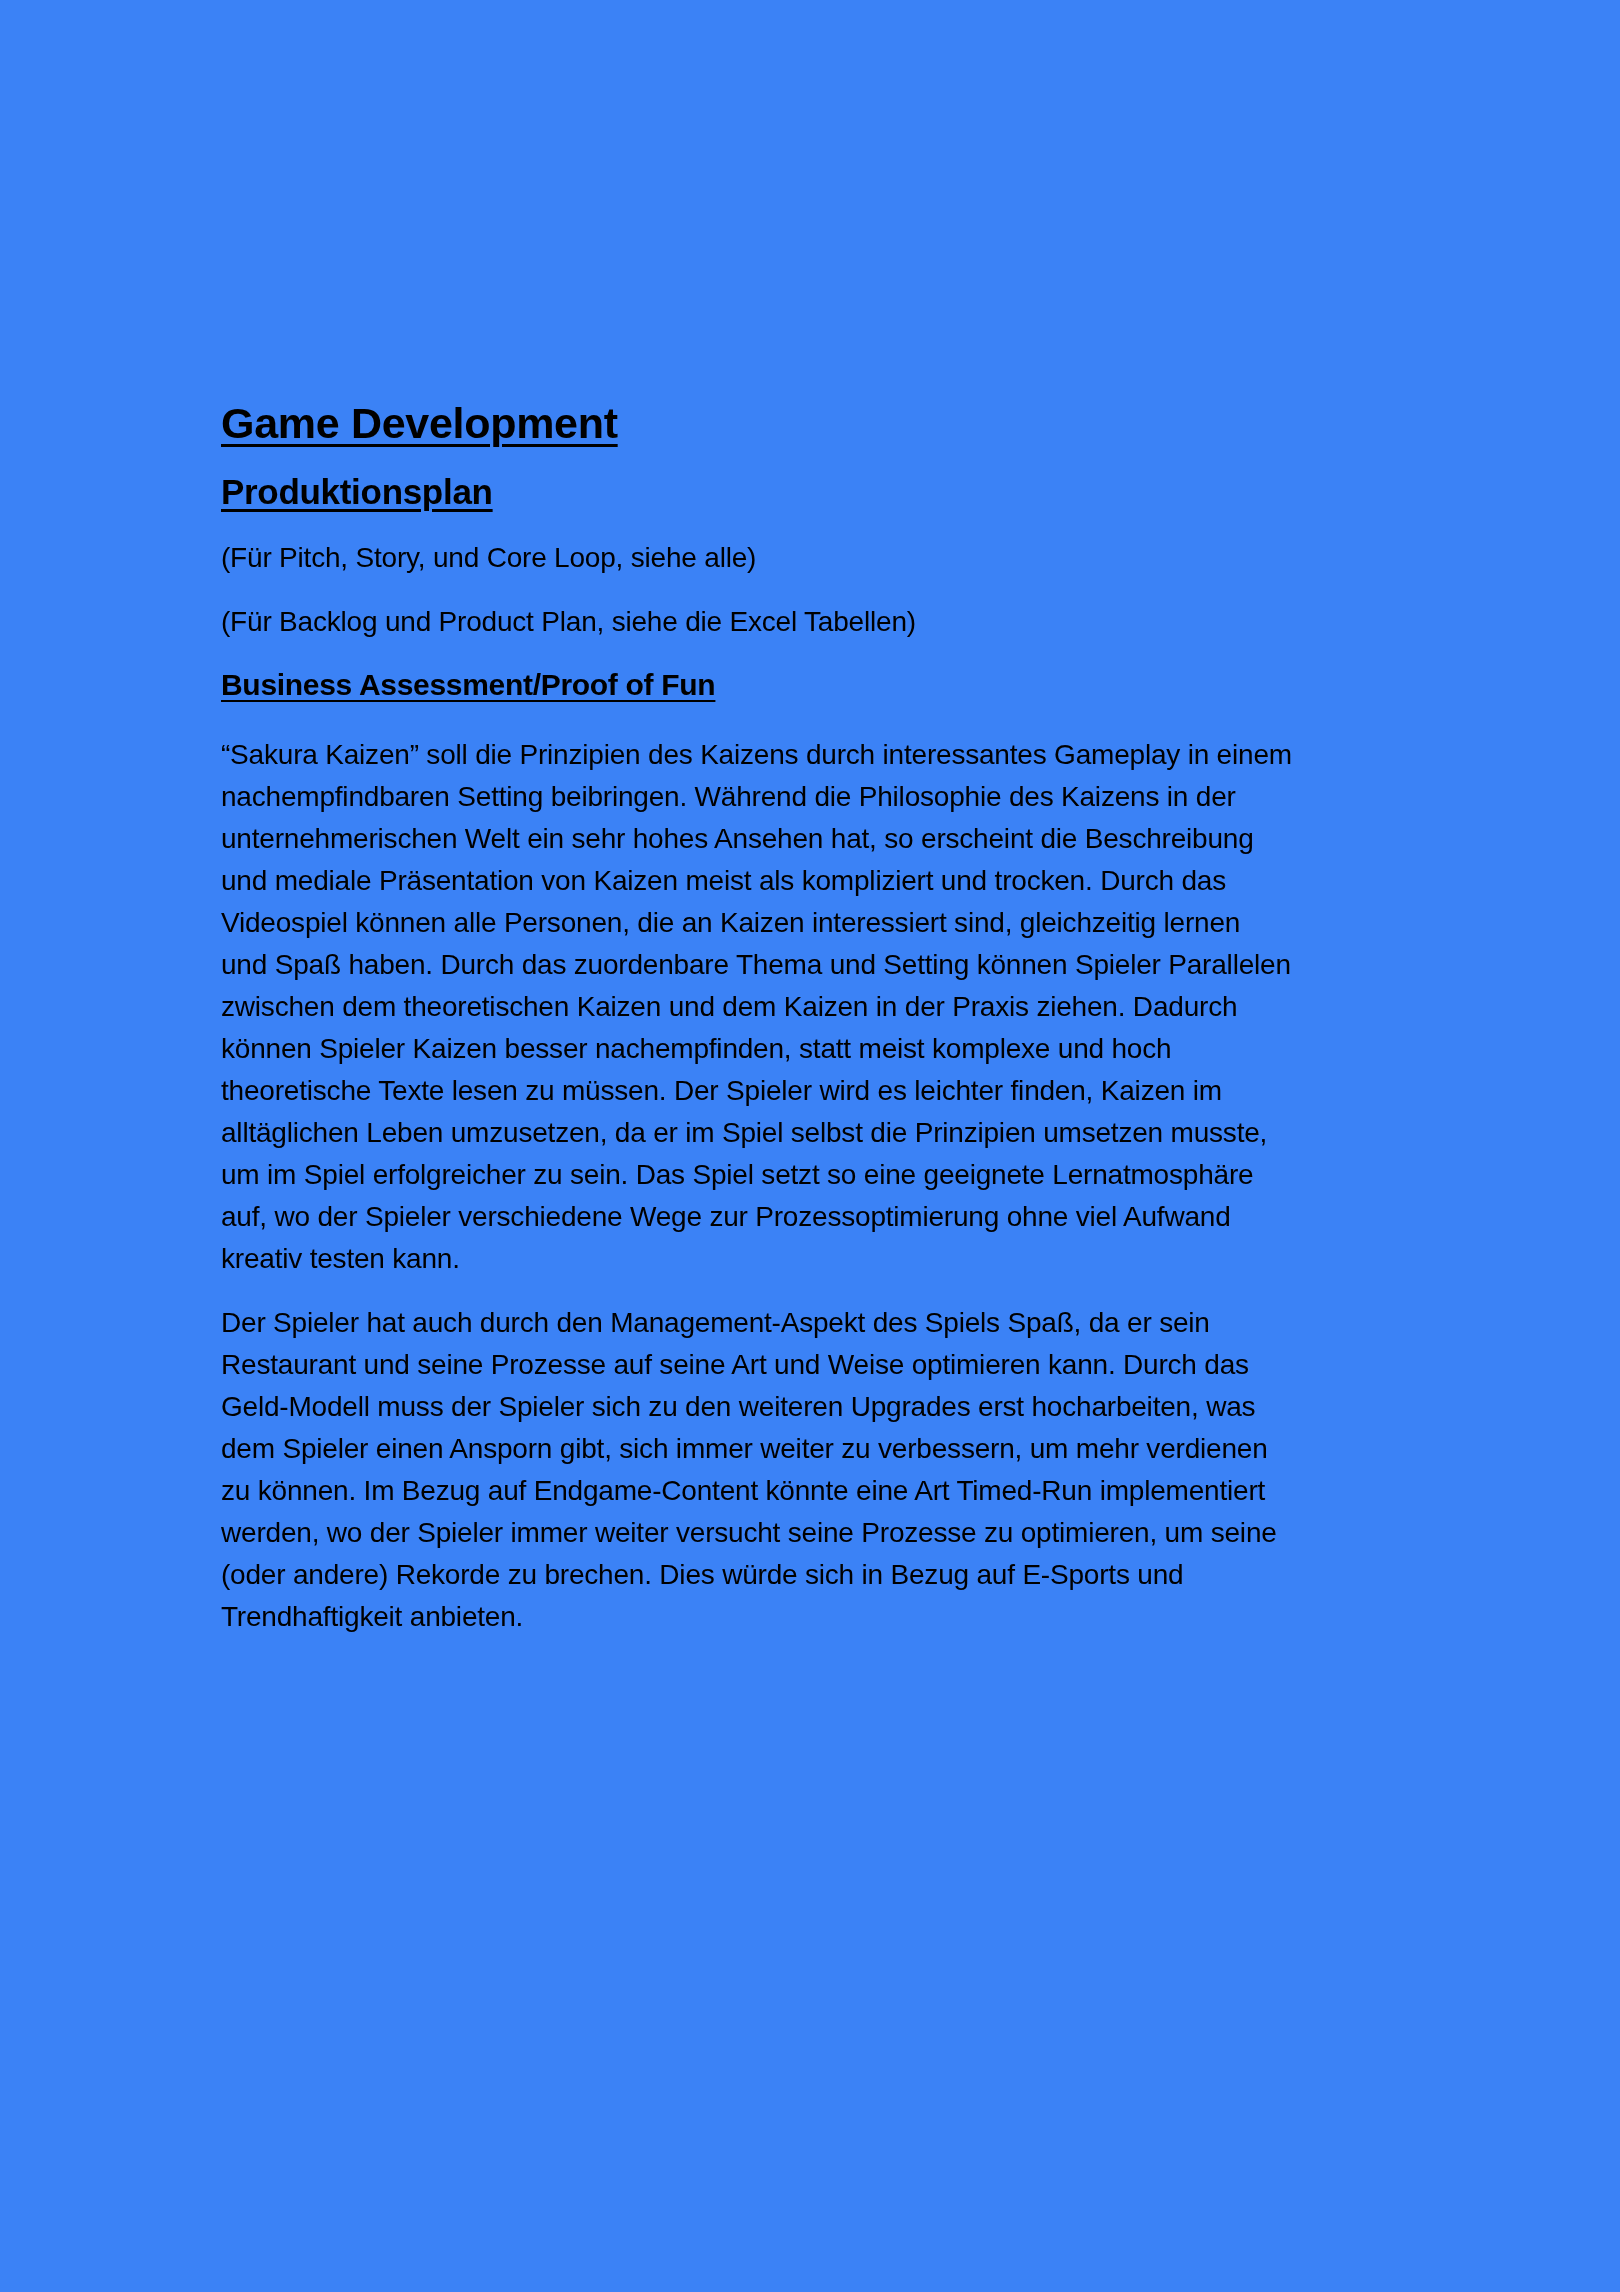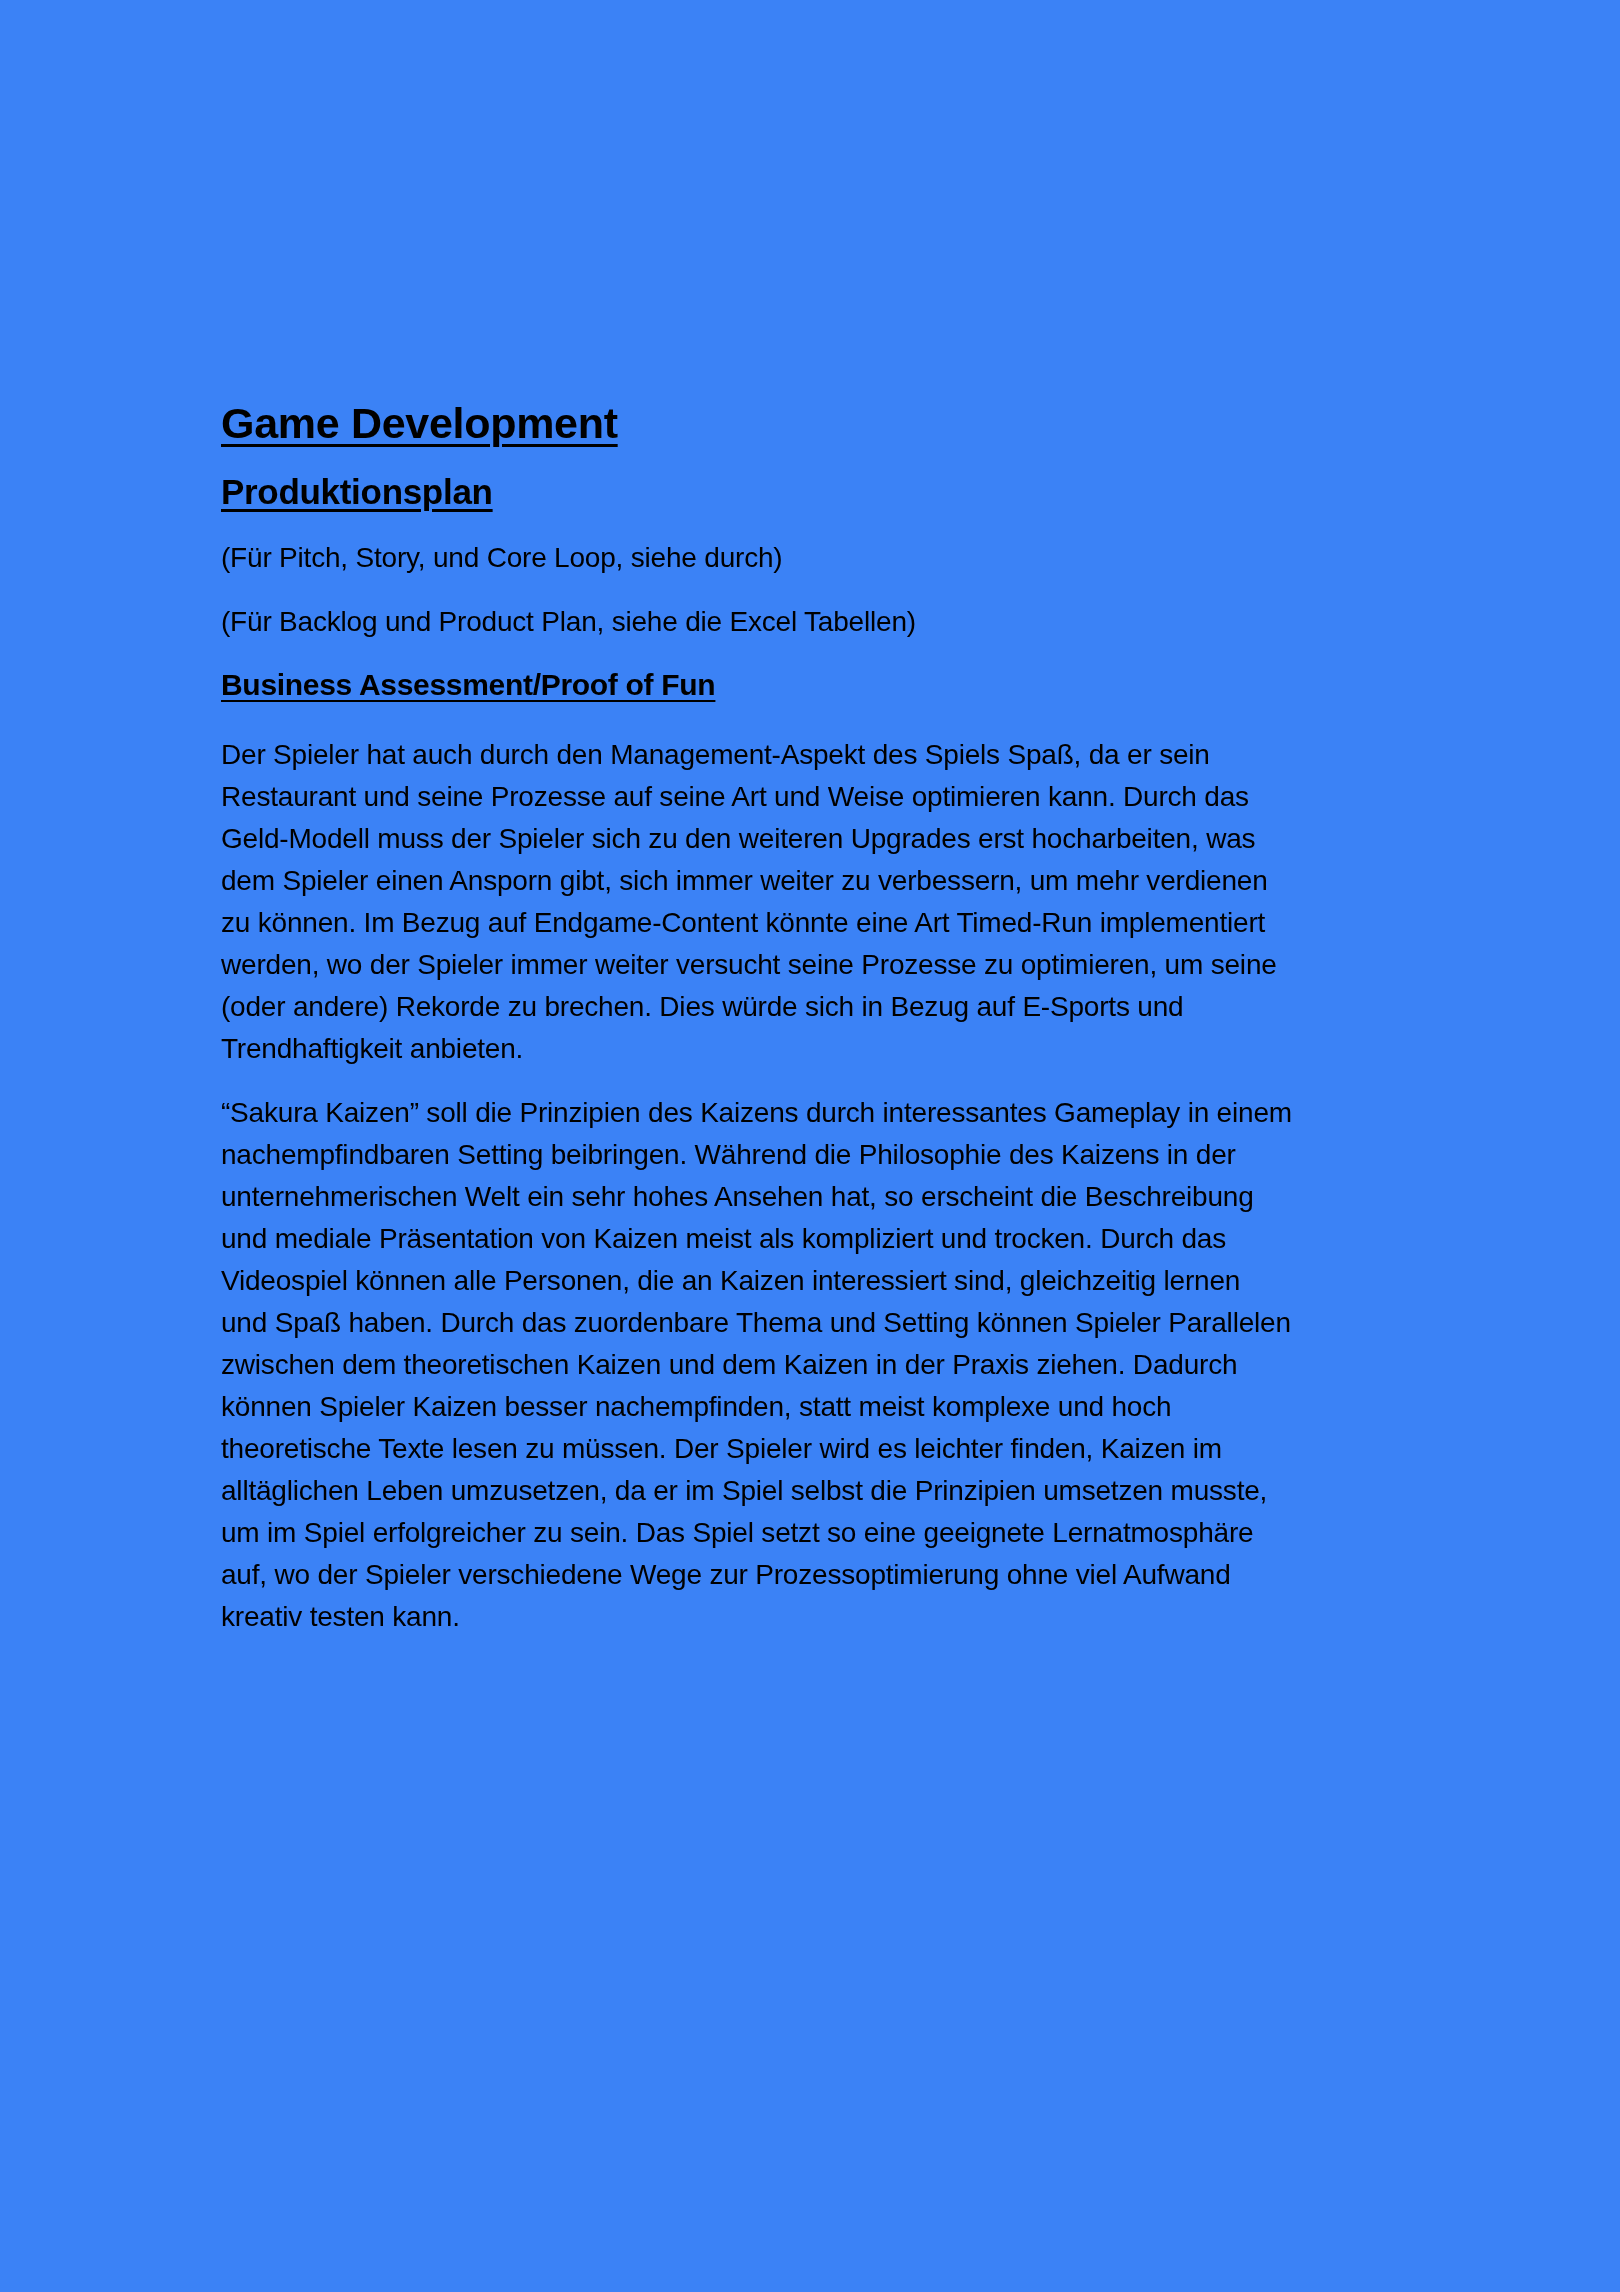--- a/index.html
+++ b/index.html
@@ -68,48 +68,48 @@
 </head>
 <body>
 
 <div class="page">
   <div class="content">
 
     <div class="h1">Game Development</div>
 
     <div class="h2">Produktionsplan</div>
 
-    <p class="body-text">(Für Pitch, Story, und Core Loop, siehe durch)</p>
+    <p class="body-text">(Für Pitch, Story, und Core Loop, siehe alle)</p>
 
     <p class="body-text">(Für Backlog und Product Plan, siehe die Excel Tabellen)</p>
 
     <div class="h3">Business Assessment/Proof of Fun</div>
-
-    <p class="body-text para">Der Spieler hat auch durch den Management-Aspekt des Spiels Spaß, da er sein
-Restaurant und seine Prozesse auf seine Art und Weise optimieren kann. Durch das
-Geld-Modell muss der Spieler sich zu den weiteren Upgrades erst hocharbeiten, was
-dem Spieler einen Ansporn gibt, sich immer weiter zu verbessern, um mehr verdienen
-zu können. Im Bezug auf Endgame-Content könnte eine Art Timed-Run implementiert
-werden, wo der Spieler immer weiter versucht seine Prozesse zu optimieren, um seine
-(oder andere) Rekorde zu brechen. Dies würde sich in Bezug auf E-Sports und
-Trendhaftigkeit anbieten.</p>
 
     <p class="body-text para">“Sakura Kaizen” soll die Prinzipien des Kaizens durch interessantes Gameplay in einem
 nachempfindbaren Setting beibringen. Während die Philosophie des Kaizens in der
 unternehmerischen Welt ein sehr hohes Ansehen hat, so erscheint die Beschreibung
 und mediale Präsentation von Kaizen meist als kompliziert und trocken. Durch das
 Videospiel können alle Personen, die an Kaizen interessiert sind, gleichzeitig lernen
 und Spaß haben. Durch das zuordenbare Thema und Setting können Spieler Parallelen
 zwischen dem theoretischen Kaizen und dem Kaizen in der Praxis ziehen. Dadurch
 können Spieler Kaizen besser nachempfinden, statt meist komplexe und hoch
 theoretische Texte lesen zu müssen. Der Spieler wird es leichter finden, Kaizen im
 alltäglichen Leben umzusetzen, da er im Spiel selbst die Prinzipien umsetzen musste,
 um im Spiel erfolgreicher zu sein. Das Spiel setzt so eine geeignete Lernatmosphäre
 auf, wo der Spieler verschiedene Wege zur Prozessoptimierung ohne viel Aufwand
 kreativ testen kann.</p>
 
+    <p class="body-text para">Der Spieler hat auch durch den Management-Aspekt des Spiels Spaß, da er sein
+Restaurant und seine Prozesse auf seine Art und Weise optimieren kann. Durch das
+Geld-Modell muss der Spieler sich zu den weiteren Upgrades erst hocharbeiten, was
+dem Spieler einen Ansporn gibt, sich immer weiter zu verbessern, um mehr verdienen
+zu können. Im Bezug auf Endgame-Content könnte eine Art Timed-Run implementiert
+werden, wo der Spieler immer weiter versucht seine Prozesse zu optimieren, um seine
+(oder andere) Rekorde zu brechen. Dies würde sich in Bezug auf E-Sports und
+Trendhaftigkeit anbieten.</p>
+
 
     <div class="spacer"></div>
 
 
   </div>
 </div>
 
 
 </body></html>

